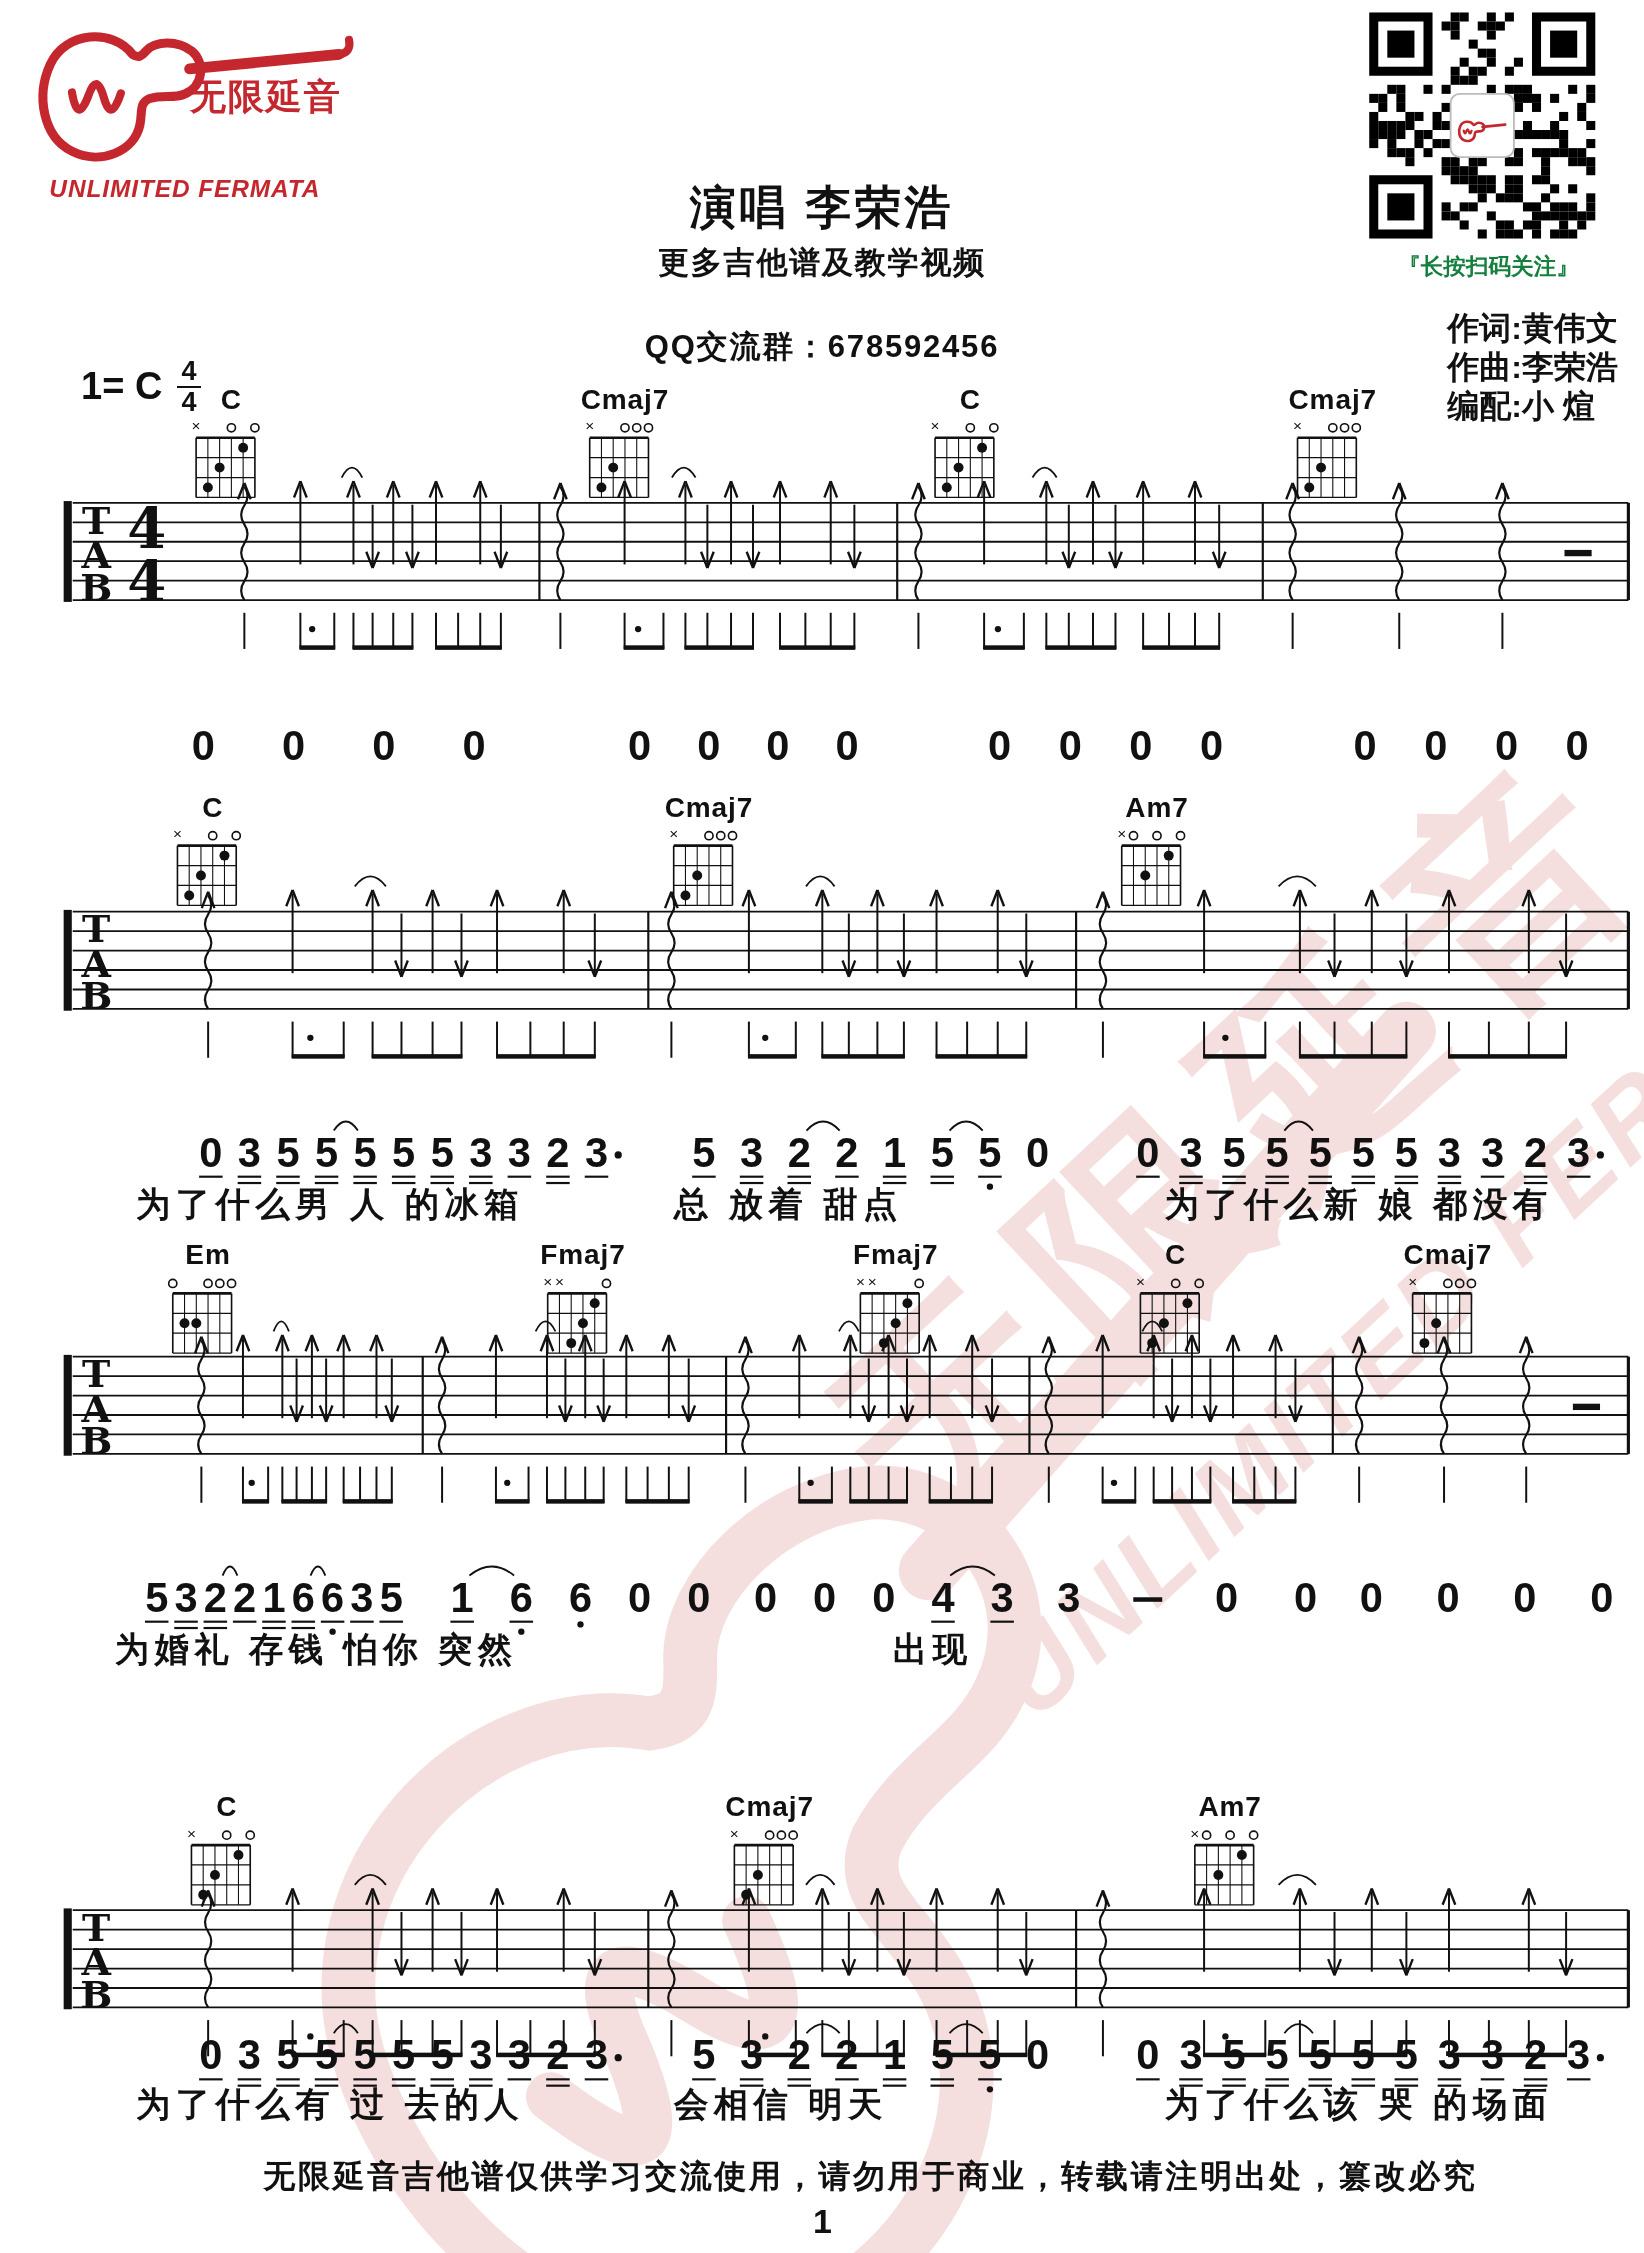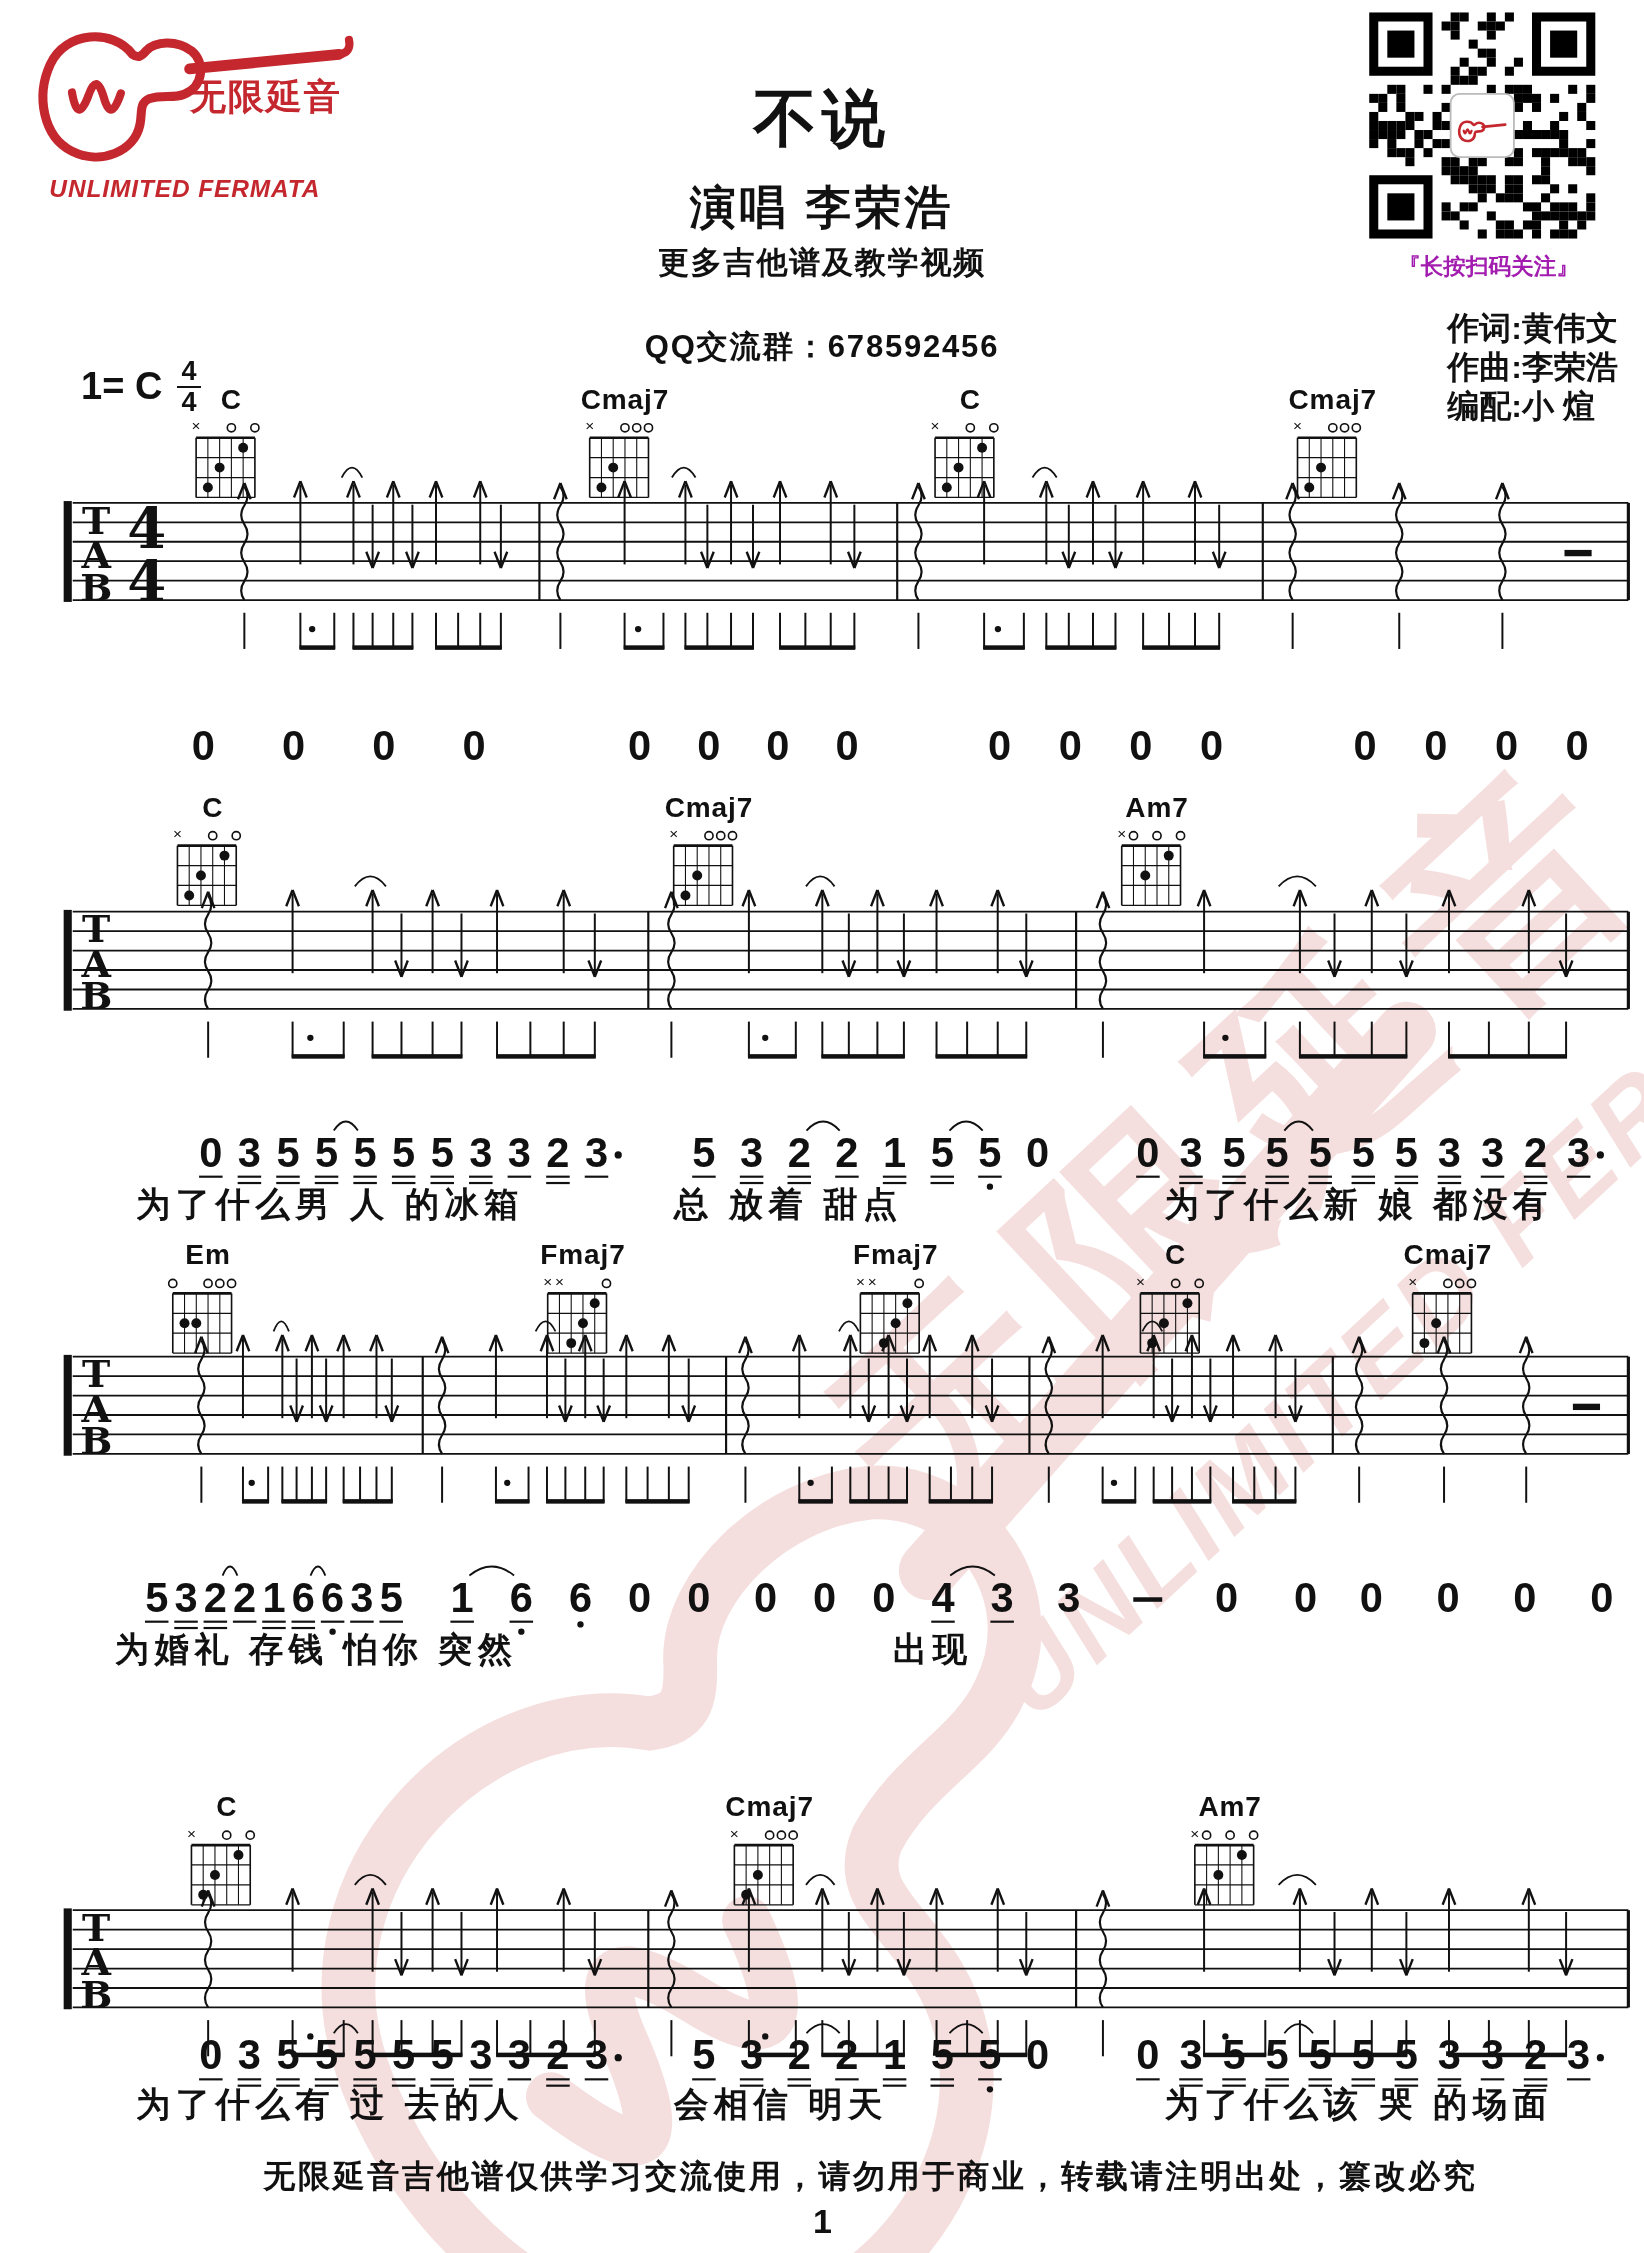--- a/index.html
+++ b/index.html
@@ -47,21 +47,20 @@
              C169,34 145,35 135,46 C129,53 126,54 120,50 Z"></path>
         <path stroke-width="9" d="M53,92 q6,36 18,4 q9,-27 17,1 q8,30 19,-4"></path>
         <path stroke-width="12" d="M183,66 L348,50"></path>
         <path stroke-width="9" d="M348,50 q14,-2 11,-16"></path>
       </g>
       <text x="183" y="110" font-size="40" font-weight="700" fill="#c4272e" letter-spacing="2">无限延音</text>
       <text x="28" y="208" font-size="27" font-weight="700" font-style="italic" fill="#c4272e" letter-spacing="1">UNLIMITED FERMATA</text>
     </svg>
   </div>
 
-  <div class="abs center-col title">不说</div>
   <div class="abs center-col subtitle">演唱 李荣浩</div>
   <div class="abs center-col promo promo1">更多吉他谱及教学视频</div>
   <div class="abs center-col promo promo3">QQ交流群：678592456</div>
 
   <div class="abs qrwrap">
     <svg id="qr" width="255" height="237" viewBox="0 0 282 262">
         <rect x="0" y="0" width="266" height="262" fill="#fff"></rect>
         <rect x="98" y="6" width="10" height="10" fill="#000"></rect>
         <rect x="108" y="6" width="10" height="10" fill="#000"></rect>
         <rect x="138" y="6" width="10" height="10" fill="#000"></rect>
@@ -239,21 +238,21 @@
         <rect x="18" y="196" width="50" height="50" fill="#fff"></rect>
         <rect x="28" y="206" width="30" height="30" fill="#000"></rect>
         <rect x="98" y="96" width="70" height="70" rx="10" fill="#fff" stroke="#bbb" stroke-width="2"></rect>
         <g transform="translate(104,122) scale(0.16)" stroke="#c4272e" fill="none" stroke-linecap="round">
           <path stroke-width="18" d="M120,50 C98,21 46,24 29,61 C13,96 21,141 53,157 C85,173 122,157 128,128 C131,114 127,104 138,99 C153,94 165,99 177,94 C198,86 201,59 185,46 C169,34 145,35 135,46 C129,53 126,54 120,50 Z"></path>
           <path stroke-width="16" d="M53,92 q6,36 18,4 q9,-27 17,1 q8,30 19,-4"></path>
           <path stroke-width="18" d="M183,66 L340,50"></path>
         </g>
       </svg>
   </div>
-  <div class="abs qrcap" style="color:#a21caf;">『长按扫码关注』</div>
+  <div class="abs qrcap" style="color:#15803d;">『长按扫码关注』</div>
 
   <div class="abs credits">
     <div>作词:黄伟文</div>
     <div>作曲:李荣浩</div>
     <div>编配:小  煊</div>
   </div>
 
   <div class="abs keysig">
     <span class="pre">1= C</span>
     <span class="frac">

